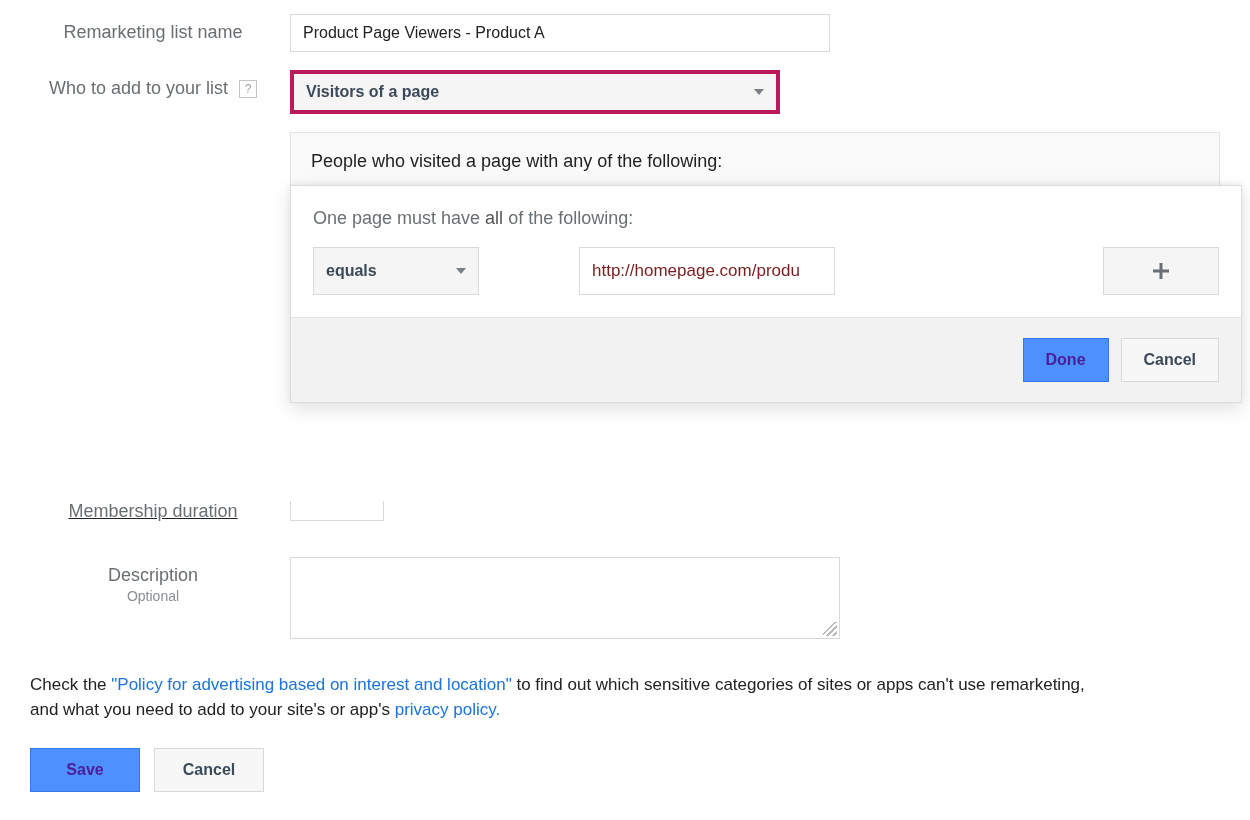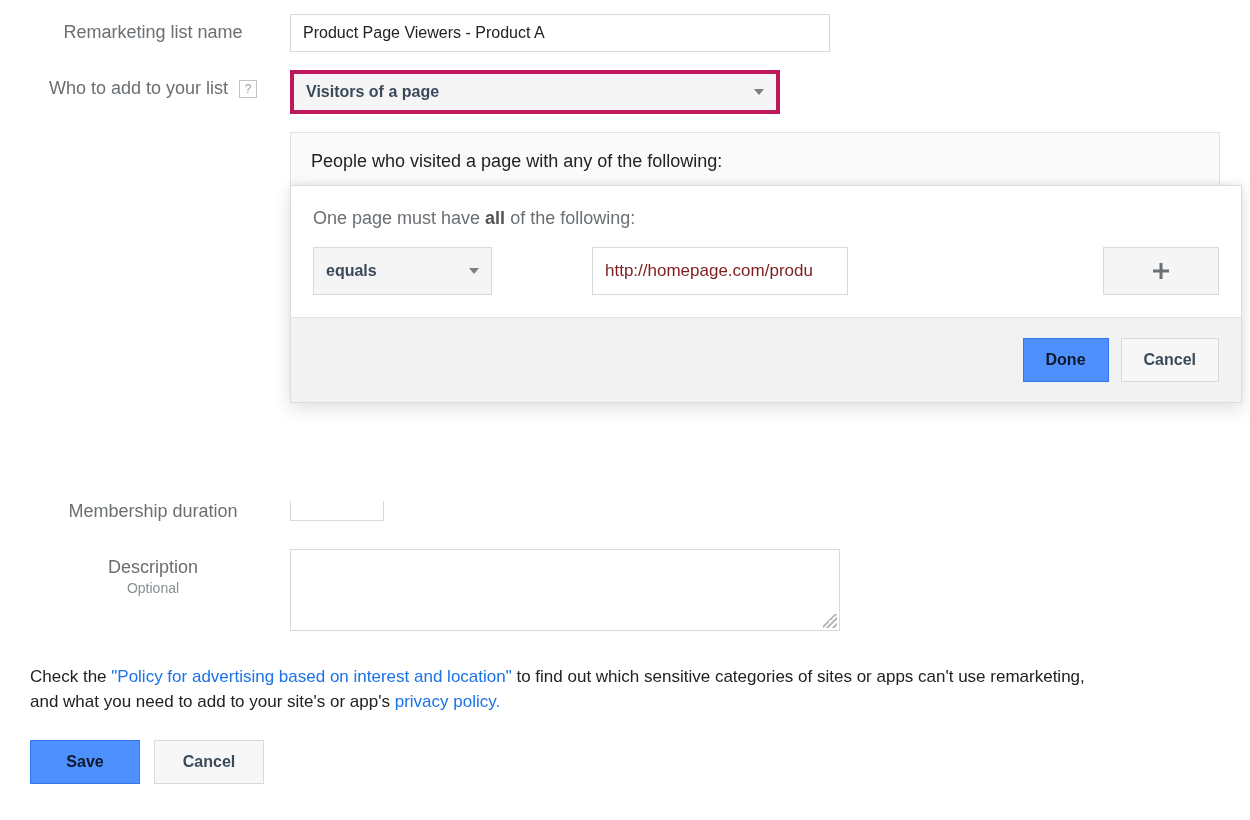--- a/index.html
+++ b/index.html
@@ -144,41 +144,41 @@
     z-index: 5;
   }
   .popover-body {
     padding: 22px 22px 22px 22px;
   }
   .popover-heading {
     font-size: 18px;
     color: #6a6f73;
     margin-bottom: 18px;
   }
-  .popover-heading .bold { font-weight: bold; color: #555; }
+  .popover-heading .bold { font-weight: normal; color: #555; }
   .rule-builder {
     display: flex;
     align-items: center;
     gap: 12px;
   }
   .small-dd {
     border: 1px solid #d9d9d9;
     background: #f5f5f5;
     height: 48px;
     padding: 0 12px;
     display: inline-flex;
     align-items: center;
     justify-content: space-between;
     font-size: 16px;
     font-weight: bold;
     color: #3b4a5a;
     cursor: pointer;
   }
   .dd-url { width: 140px; }
-  .dd-op  { width: 179px; }
+  .dd-op  { width: 166px; }
   .url-input {
     border: 1px solid #d9d9d9;
     height: 48px;
     padding: 0 12px;
     font-size: 17px;
     color: #7f1d1d;
     width: 256px;
     margin-left: 88px;
     overflow: hidden;
     display: flex;
@@ -212,21 +212,21 @@
     font-weight: bold;
     border: 1px solid transparent;
     cursor: pointer;
     display: inline-flex;
     align-items: center;
     justify-content: center;
   }
   .btn-primary {
     background: #4d90fe;
     border-color: #3079ed;
-    color: #0f172a;
+    color: #4c1d95;
   }
   .btn-secondary {
     background: #f7f7f7;
     border: 1px solid #d9d9d9;
     color: #3b4a5a;
   }
 
   .textarea {
     border: 1px solid #d9d9d9;
     width: 550px;
@@ -339,21 +339,21 @@
         <div class="btn btn-primary">Done</div>
         <div class="btn btn-secondary">Cancel</div>
       </div>
     </div>
 
   </div>
 </div>
 
 <div style="height:230px"></div>
 
-<div class="row" style="margin-top:0; margin-bottom:22px;">
+<div class="row" style="margin-top:0; margin-bottom:30px;text-decoration:underline;">
   <div class="label-col membership-label-col">Membership duration</div>
   <div class="membership-field-col">
     <div class="membership-stub"></div>
   </div>
 </div>
 
 <div class="row">
   <div class="label-col">
     <span>Description</span>
     <span class="sub">Optional</span>

